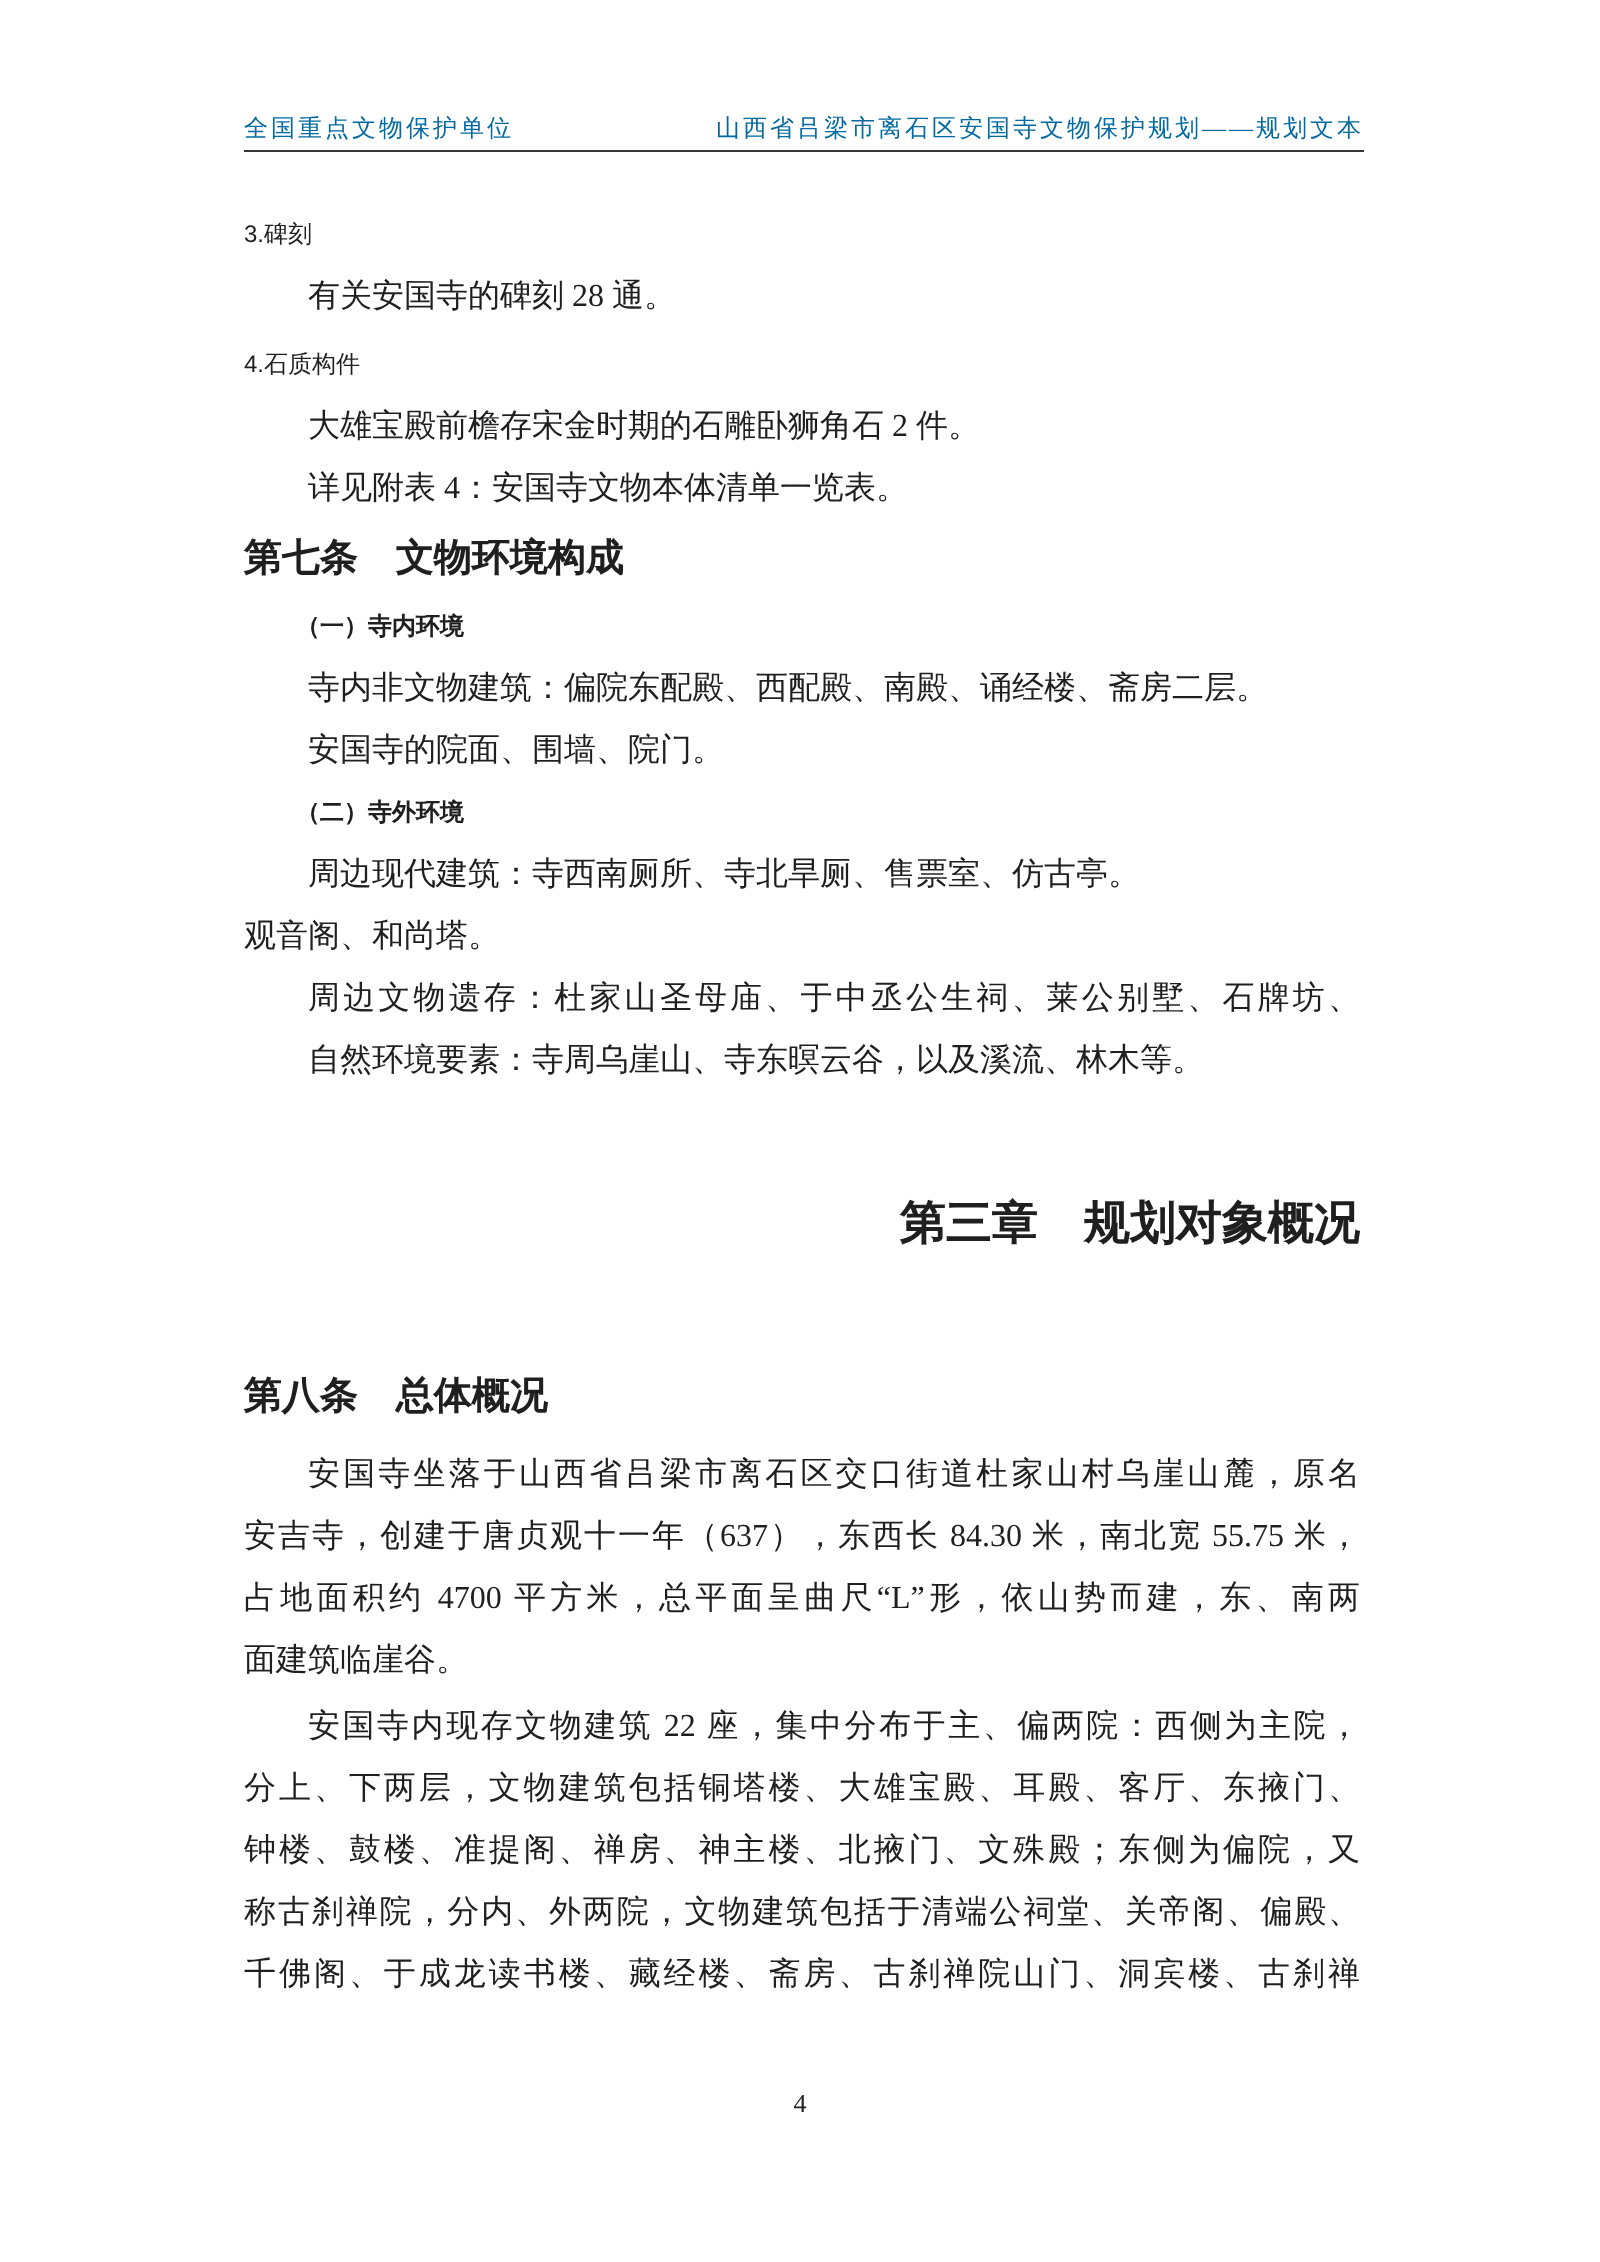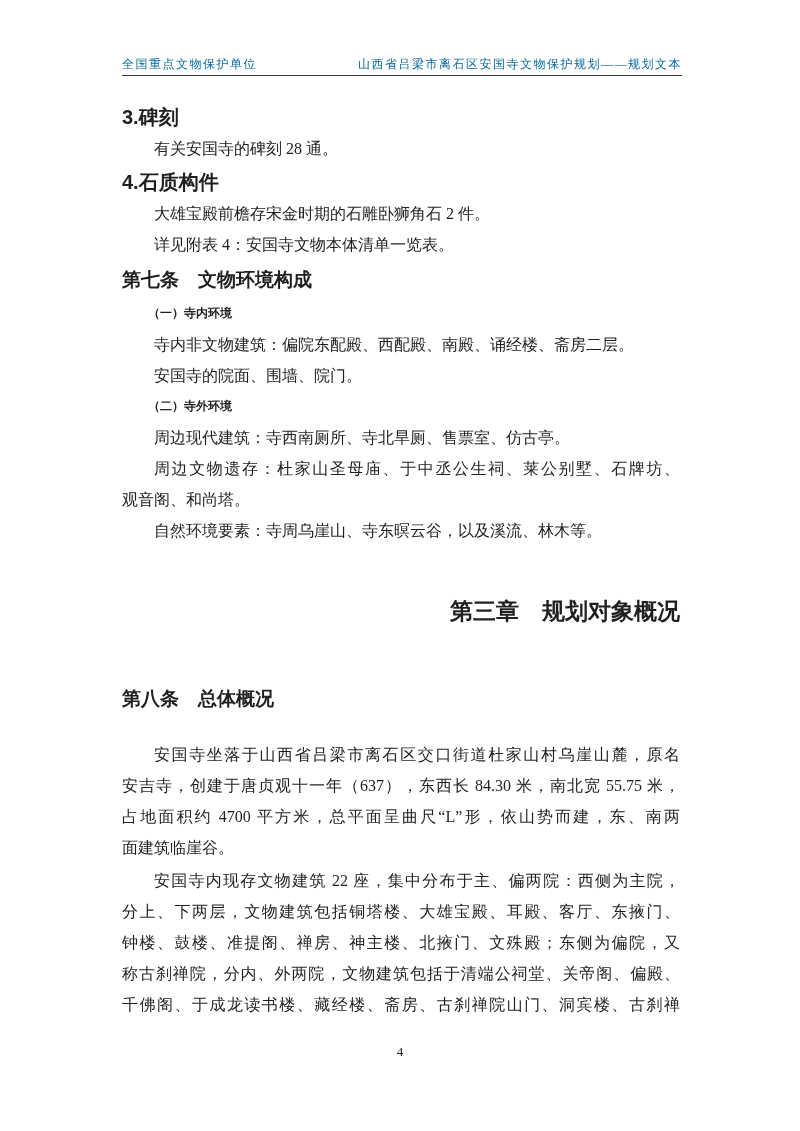--- a/index.html
+++ b/index.html
@@ -40,22 +40,22 @@
   }
   .j {                
     white-space: normal;
     text-align: justify;
     text-align-last: justify;
     text-justify: inter-character;
   }
   .ind { text-indent: 32px; }   
   .hnum {             
     font-family: "Liberation Sans", "DejaVu Sans", sans-serif;
-    font-weight: bold;
-    font-size: 20px;
+    font-weight: normal;
+    font-size: 12px;
     line-height: 31px;
   }
   .hsub {             
     font-family: "Liberation Sans", "DejaVu Sans", sans-serif;
     font-weight: bold;
     font-size: 12px;
     line-height: 31px;
     text-indent: 26px;
   }
   .harticle {         
@@ -76,21 +76,21 @@
     left: 0;
     right: 0;
     top: 1044px;
     text-align: center;
     font-size: 13px;
     color: #222;
   }
   .mt26 { margin-top: 26px; }
   .mt3  { margin-top: 3px; }
   .mt2  { margin-top: 2px; }
-  .mt5  { margin-top: 22px; }
+  .mt5  { margin-top: 5px; }
   .mt45 { margin-top: 45px; }
   .mt50 { margin-top: 50px; }
 </style>
 </head>
 <body>
 
 <div class="page">
 
   <div class="header">
     <span>全国重点文物保护单位</span>
@@ -106,22 +106,22 @@
     <div class="bl ind">详见附表 4：安国寺文物本体清单一览表。</div>
 
     <div class="harticle mt2">第七条　文物环境构成</div>
 
     <div class="hsub">（一）寺内环境</div>
     <div class="bl ind">寺内非文物建筑：偏院东配殿、西配殿、南殿、诵经楼、斋房二层。</div>
     <div class="bl ind">安国寺的院面、围墙、院门。</div>
 
     <div class="hsub">（二）寺外环境</div>
     <div class="bl ind">周边现代建筑：寺西南厕所、寺北旱厕、售票室、仿古亭。</div>
+    <div class="bl">观音阁、和尚塔。</div>
     <div class="bl ind j">周边文物遗存：杜家山圣母庙、于中丞公生祠、莱公别墅、石牌坊、</div>
-    <div class="bl">观音阁、和尚塔。</div>
     <div class="bl ind">自然环境要素：寺周乌崖山、寺东暝云谷，以及溪流、林木等。</div>
 
     <div class="hchapter mt45">第三章　规划对象概况</div>
 
     <div class="harticle mt50">第八条　总体概况</div>
 
     <div class="bl ind j mt5">安国寺坐落于山西省吕梁市离石区交口街道杜家山村乌崖山麓，原名</div>
     <div class="bl j">安吉寺，创建于唐贞观十一年（637），东西长 84.30 米，南北宽 55.75 米，</div>
     <div class="bl j">占地面积约 4700 平方米，总平面呈曲尺“L”形，依山势而建，东、南两</div>
     <div class="bl">面建筑临崖谷。</div>

